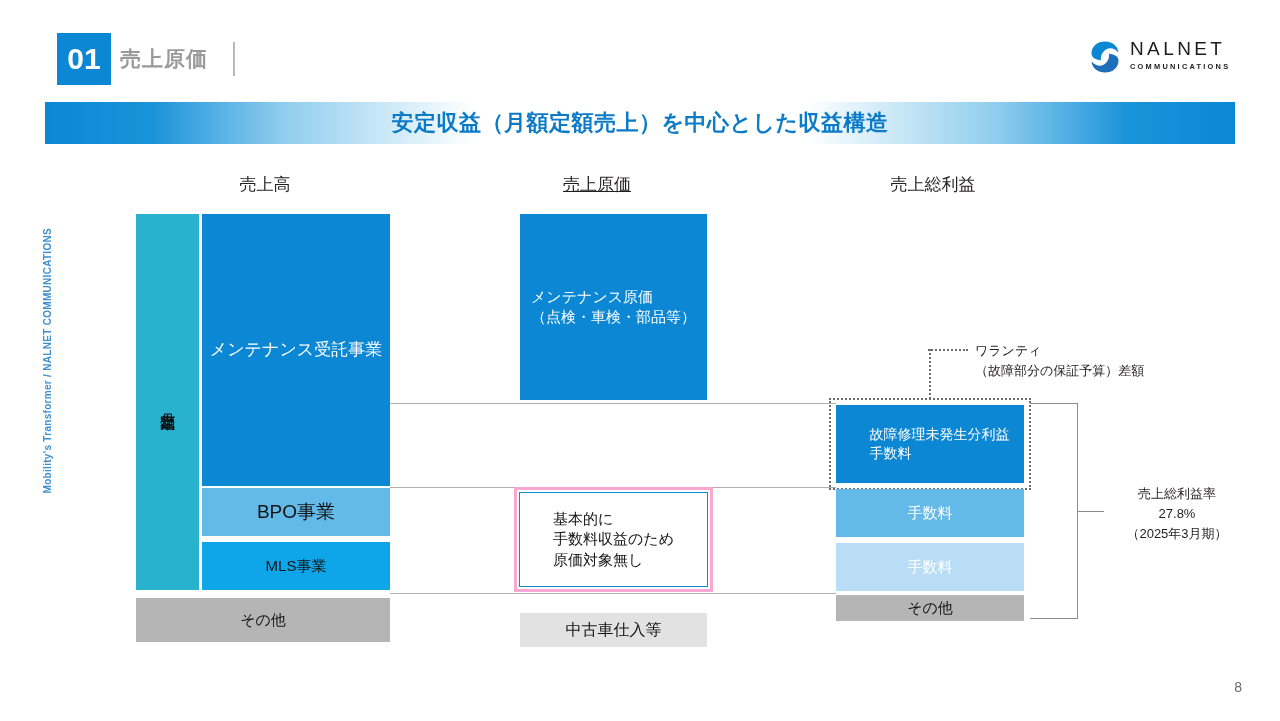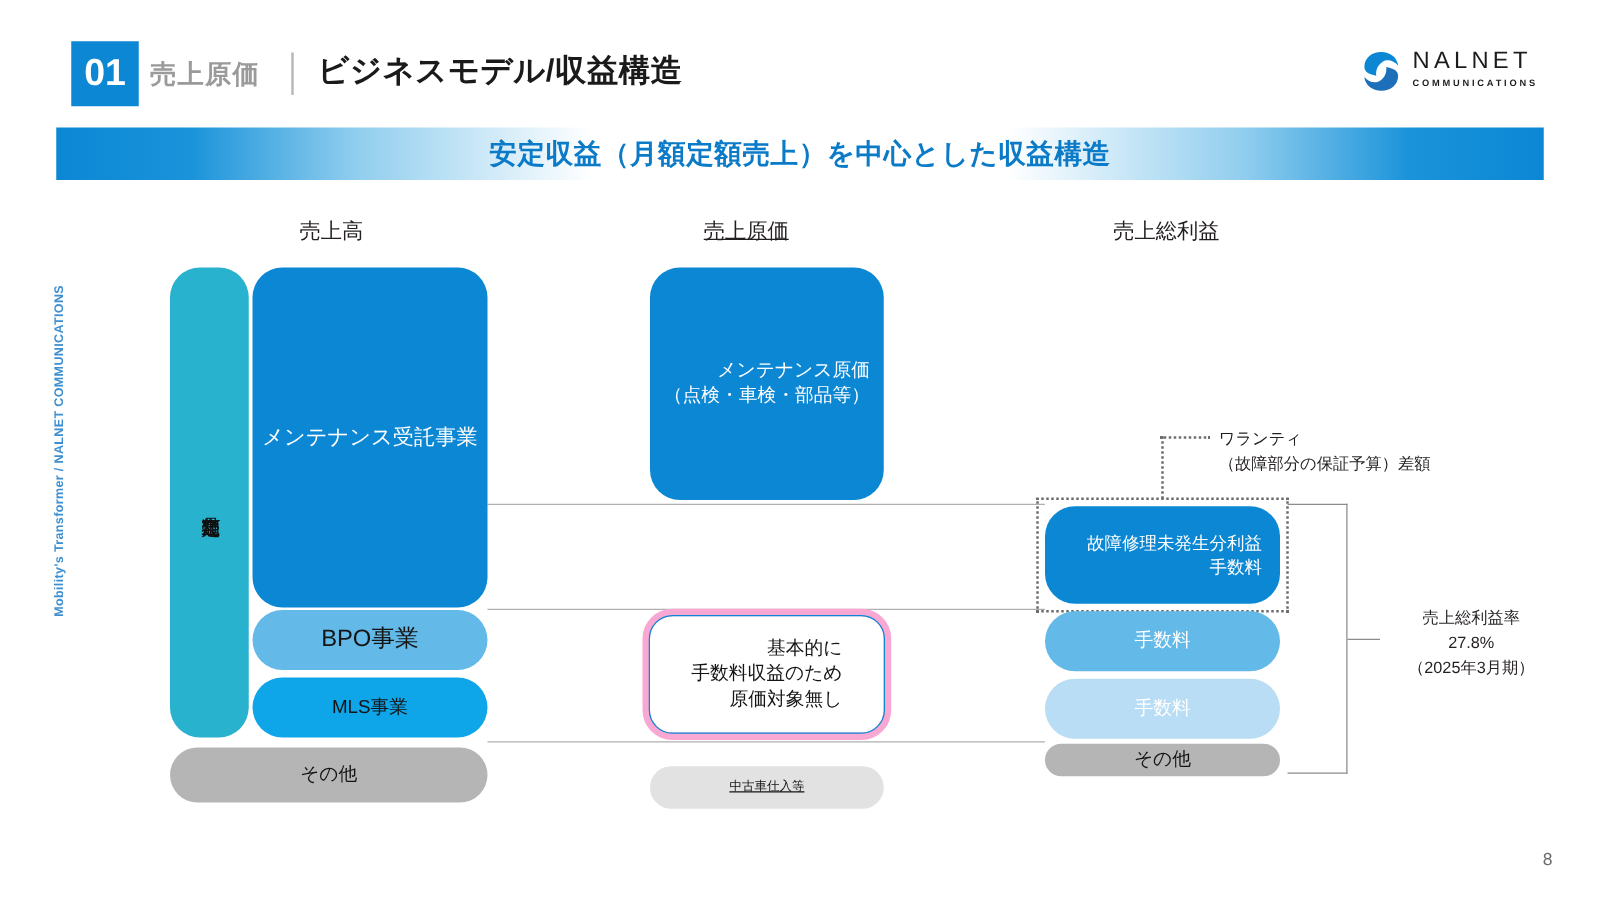--- a/index.html
+++ b/index.html
@@ -141,24 +141,23 @@
   #colhead-1 { left: 502px; top: 173px; width: 190px; text-decoration: underline; }
   #colhead-2 { left: 838px; top: 173px; width: 190px; }
 
   
   .blk {
     position: absolute;
     box-sizing: border-box;
     display: flex;
     align-items: center;
     justify-content: center;
-    text-align: right;
+    text-align: left;
     white-space: pre-line;
     line-height: 1.35;
-    border-radius: 24px;
   }
 
   
   #blk-monthly {
     left: 136px; top: 214px;
     width: 63px; height: 376px;
     background: #29b2ce;
     color: #101010;
     font-size: 15px;
     writing-mode: vertical-rl;
@@ -199,31 +198,30 @@
     background: #0b87d4;
     color: #ffffff;
     font-size: 15px;
   }
   #blk-no-cost {
     left: 514px; top: 487px;
     width: 199px; height: 105px;
     background: #ffffff;
     color: #141414;
     font-size: 15px;
-    border: 6px solid #f9a8d4;
+    border: 3px solid #f9a8d4;
     outline: 1px solid #0b87d4;
     outline-offset: -6px;
   }
   #blk-used-car {
     left: 520px; top: 613px;
     width: 187px; height: 34px;
     background: #e2e2e2;
     color: #141414;
-    font-size: 10px;
-    text-decoration: underline;
+    font-size: 16px;
   }
 
   
   #blk-warranty-profit {
     left: 836px; top: 405px;
     width: 188px; height: 78px;
     background: #0b87d4;
     color: #ffffff;
     font-size: 14px;
     padding-left: 19px;
@@ -326,21 +324,20 @@
     color: #6a6a6a;
   }
 </style>
 </head>
 <body>
 
 <div class="header">
   <div class="num-badge">01</div>
   <div class="header-sub">売上原価</div>
   <div class="header-divider"></div>
-  <div class="header-title">ビジネスモデル/収益構造</div>
 
   <div class="logo">
     <span class="logo-mark">
       <svg width="34" height="34" viewBox="0 0 34 34">
         <path d="M3.5 13.5 C3.5 6.0 9.5 1.5 17 1.5 C24 1.5 30 6 30.5 12.5 C27 8.5 22 7 18 9.5 C14 12 12.5 16 13 20.5 C9 19.5 3.5 18.5 3.5 13.5 Z" fill="#0b87d4"></path>
         <path d="M30.5 20.5 C30.5 28 24.5 32.5 17 32.5 C10 32.5 4 28 3.5 21.5 C7 25.5 12 27 16 24.5 C20 22 21.5 18 21 13.5 C25 14.5 30.5 15.5 30.5 20.5 Z" fill="#1c6fb8"></path>
       </svg>
     </span>
     <span class="logo-text">
       <div class="logo-name">NALNET</div>

